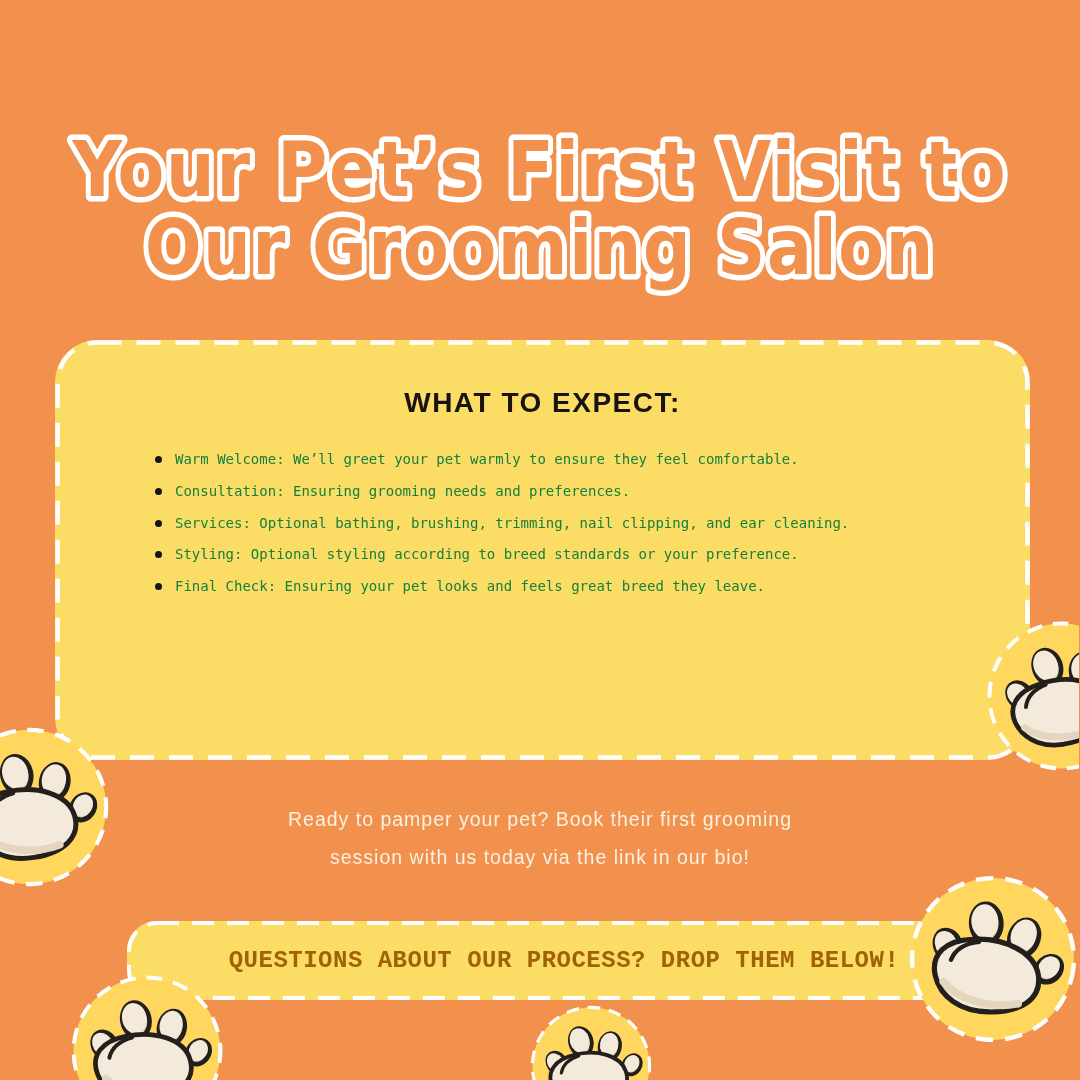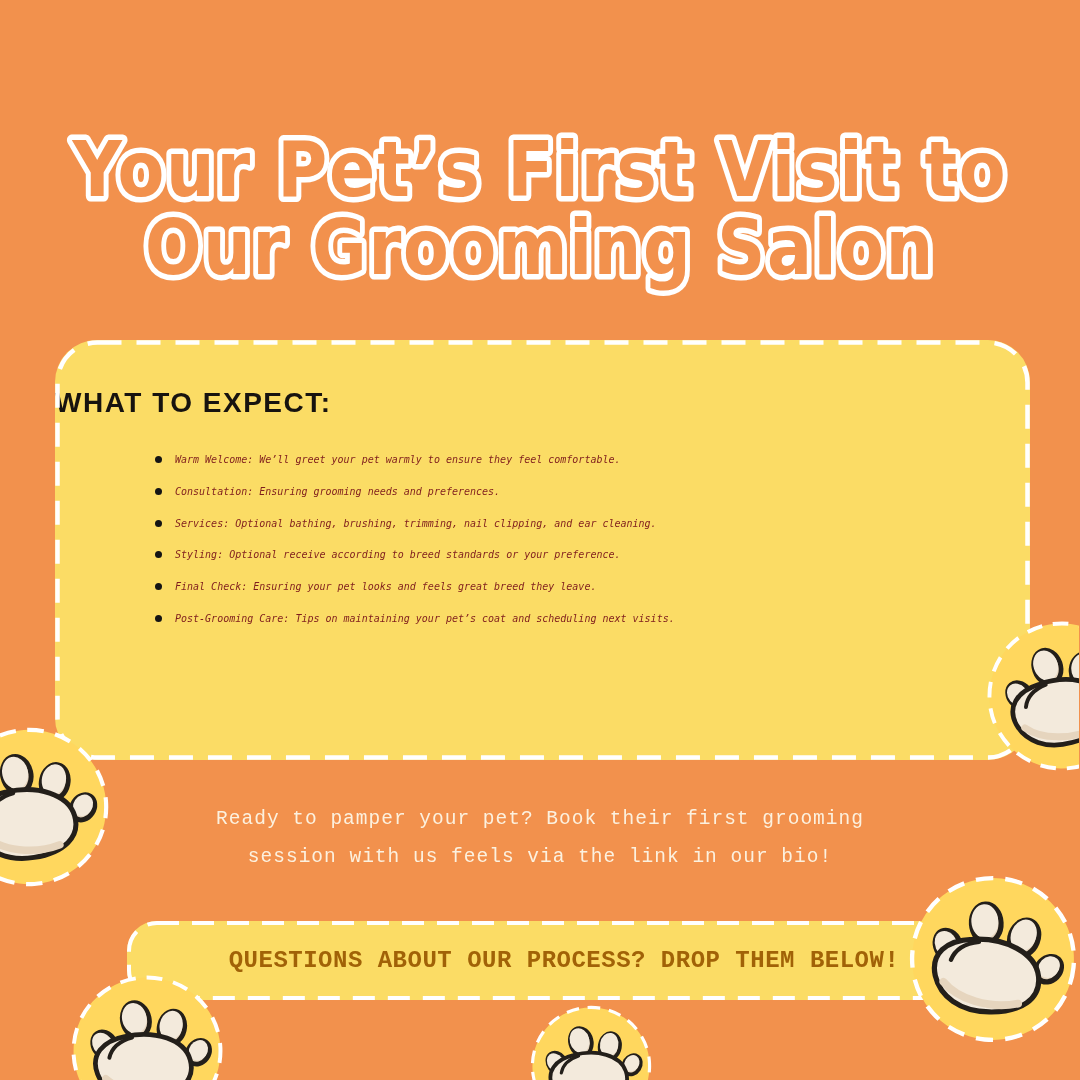--- a/index.html
+++ b/index.html
@@ -18,39 +18,39 @@
     text-anchor:middle; letter-spacing:2px;
   }
 
   
   .card {
     position:absolute; left:55px; top:340px; width:975px; height:420px;
     background:#FBDC65; border-radius:42px;
   }
   .dash { position:absolute; inset:0; width:100%; height:100%; pointer-events:none; }
   .card-heading {
-    margin:46px 0 0; 
+    margin:46px 0 0; text-align:center;
     font-family:"Liberation Sans", sans-serif; font-weight:800;
     font-size:28px; line-height:34px; letter-spacing:1.5px; color:#17130F;
   }
   .expect-list {
     list-style:none; margin:24px 70px 0 98px; padding:0;
     font-family:"DejaVu Sans Mono", monospace;
-    font-size:10px; color:#7f1d1d;font-style:italic;
+    font-size:14px; color:#15803d;
   }
   .expect-list li { position:relative; padding-left:22px; line-height:31.8px; max-width:762px; }
   .bullet-dot {
     position:absolute; left:2px; top:12px; width:7px; height:7px;
     background:#141414; border-radius:50%;
   }
 
   
   .cta {
     position:absolute; left:0; top:800px; width:1080px; text-align:center;
-    color:#FCF1DF; font-family:Liberation Mono, monospace;
+    color:#FCF1DF; font-family:Liberation Sans, sans-serif;
     font-size:19.5px; letter-spacing:1px;
   }
   .cta p { margin:0; line-height:38px; }
 
   
   .banner {
     position:absolute; left:127px; top:921px; width:833px; height:79px;
     background:#FBDC65; border-radius:30px;
     display:flex; align-items:center; justify-content:center;
   }
@@ -90,36 +90,32 @@
       <li>
         <span class="bullet-dot"></span>
         <span>Consultation: Ensuring grooming needs and preferences.</span>
       </li>
       <li>
         <span class="bullet-dot"></span>
         <span>Services: Optional bathing, brushing, trimming, nail clipping, and ear cleaning.</span>
       </li>
       <li>
         <span class="bullet-dot"></span>
-        <span>Styling: Optional receive according to breed standards or your preference.</span>
+        <span>Styling: Optional styling according to breed standards or your preference.</span>
       </li>
       <li>
         <span class="bullet-dot"></span>
         <span>Final Check: Ensuring your pet looks and feels great breed they leave.</span>
-      </li>
-      <li>
-        <span class="bullet-dot"></span>
-        <span>Post-Grooming Care: Tips on maintaining your pet’s coat and scheduling next visits.</span>
       </li>
     </ul>
   </section>
 
   <div class="cta">
     <p>Ready to pamper your pet? Book their first grooming</p>
-    <p>session with us feels via the link in our bio!</p>
+    <p>session with us today via the link in our bio!</p>
   </div>
 
   <div class="banner">
     <svg class="dash" viewBox="0 0 833 79" preserveAspectRatio="none">
       <rect x="2" y="2" width="829" height="75" rx="28" fill="none" stroke="#FFFFFF" stroke-width="4" stroke-dasharray="22 13"></rect>
     </svg>
     <span class="banner-label">QUESTIONS ABOUT OUR PROCESS? DROP THEM BELOW!</span>
   </div>
 
   <svg width="0" height="0" style="position:absolute" aria-hidden="true">

